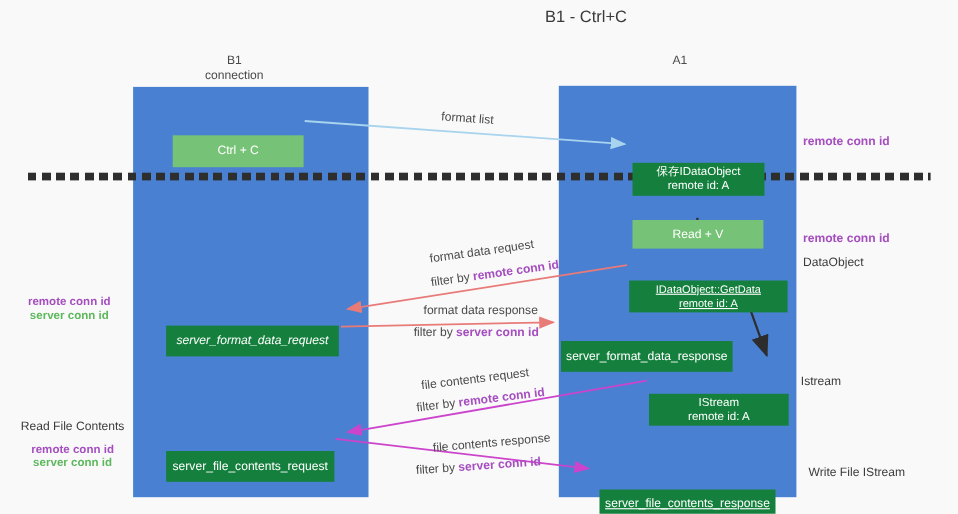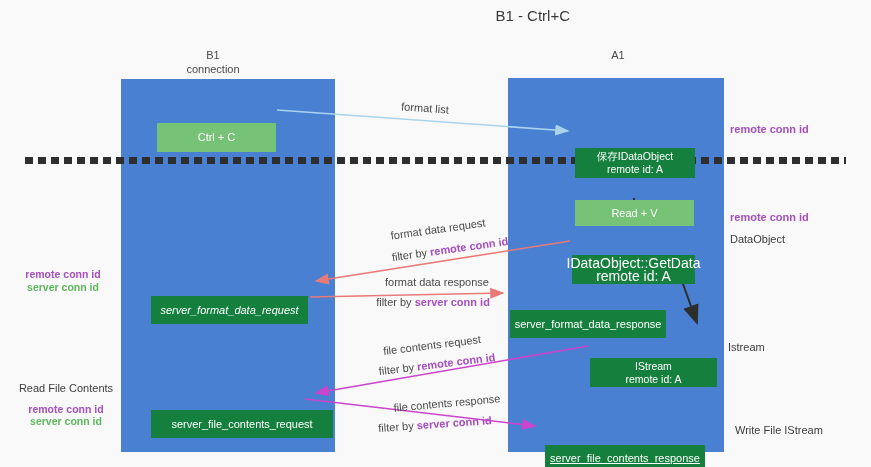--- a/index.html
+++ b/index.html
@@ -25,25 +25,25 @@
   .dashline{left:25px;top:157px;width:821px;height:7px;
     background:repeating-linear-gradient(90deg,#2e2e2e 0 8px,transparent 8px 13px);}
   
   .node{display:flex;align-items:center;justify-content:center;flex-direction:column;
         color:#fff;font-size:11px;line-height:13px;text-align:center;box-sizing:border-box;margin-top:28px;}
   .green{background:#76c276;}
   .orange{background:#15803d;}
   .n-ctrlc{left:157px;top:95px;width:119px;height:29px;}
   .n-saveobj{left:575px;top:120px;width:120px;height:30px;font-size:10.5px;}
   .n-ctrlv{left:575px;top:172px;width:119px;height:26px;}
-  .n-getdata{left:572px;top:227px;width:123px;height:29px;font-size:14px;}
+  .n-getdata{left:572px;top:227px;width:144px;height:29px;font-size:10px;text-decoration:underline;}
   .n-freq{left:151px;top:268px;width:157px;height:28px;font-style:italic;}
   .n-fresp{left:510px;top:282px;width:156px;height:28px;}
   .n-istream{left:590px;top:330px;width:127px;height:29px;font-size:10.5px;}
-  .n-fcreq{left:151px;top:382px;width:182px;height:28px;}
+  .n-fcreq{left:151px;top:382px;width:153px;height:28px;}
   .n-fcresp{left:545px;top:417px;width:160px;height:27px;text-decoration:underline;}
   
   .side{font-size:11px;white-space:nowrap;}
   .purple{color:#a64ec0;font-weight:bold;}
   .greentx{color:#5cb85c;font-weight:bold;}
   .blacktx{color:#3c3c3c;}
   
   .elabel{font-size:11px;color:#4a4a4a;white-space:nowrap;
           transform:translate(-50%,-50%) rotate(var(--rot,0deg));}
   .elabel b{font-weight:bold;}

